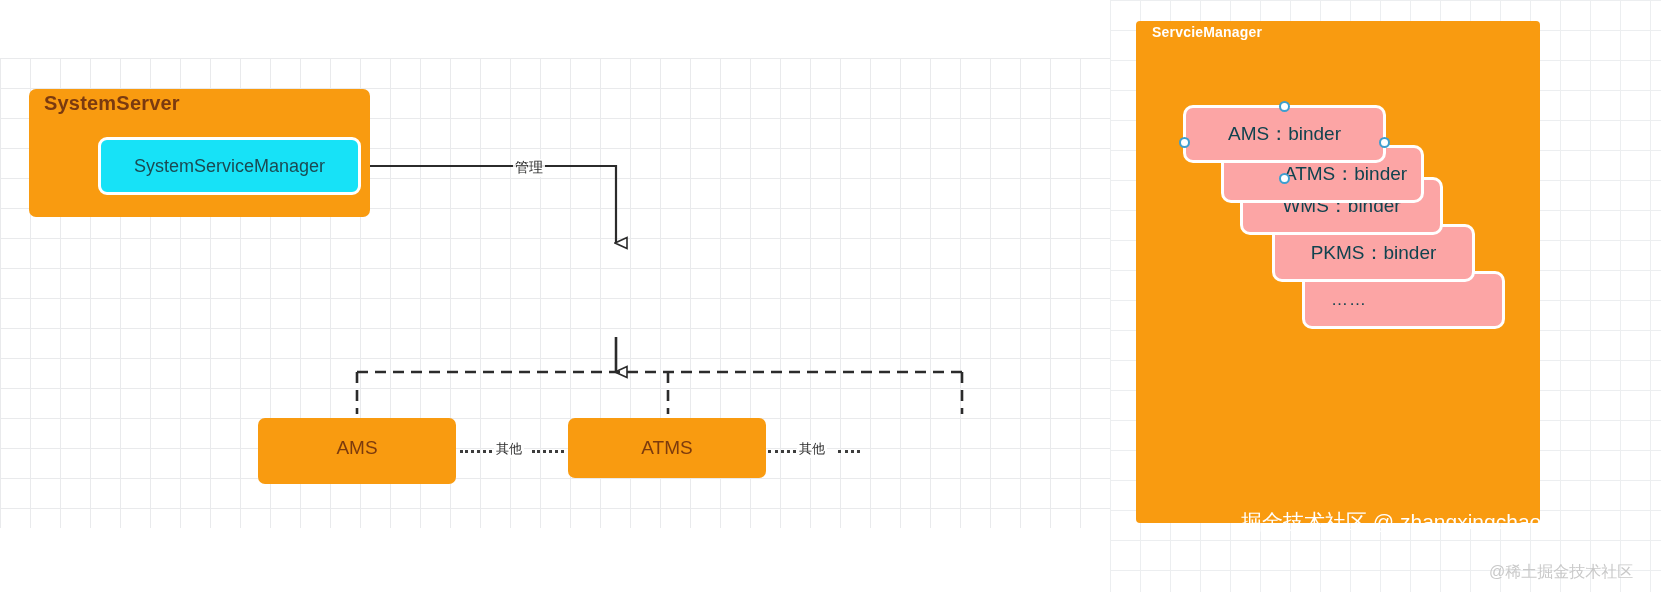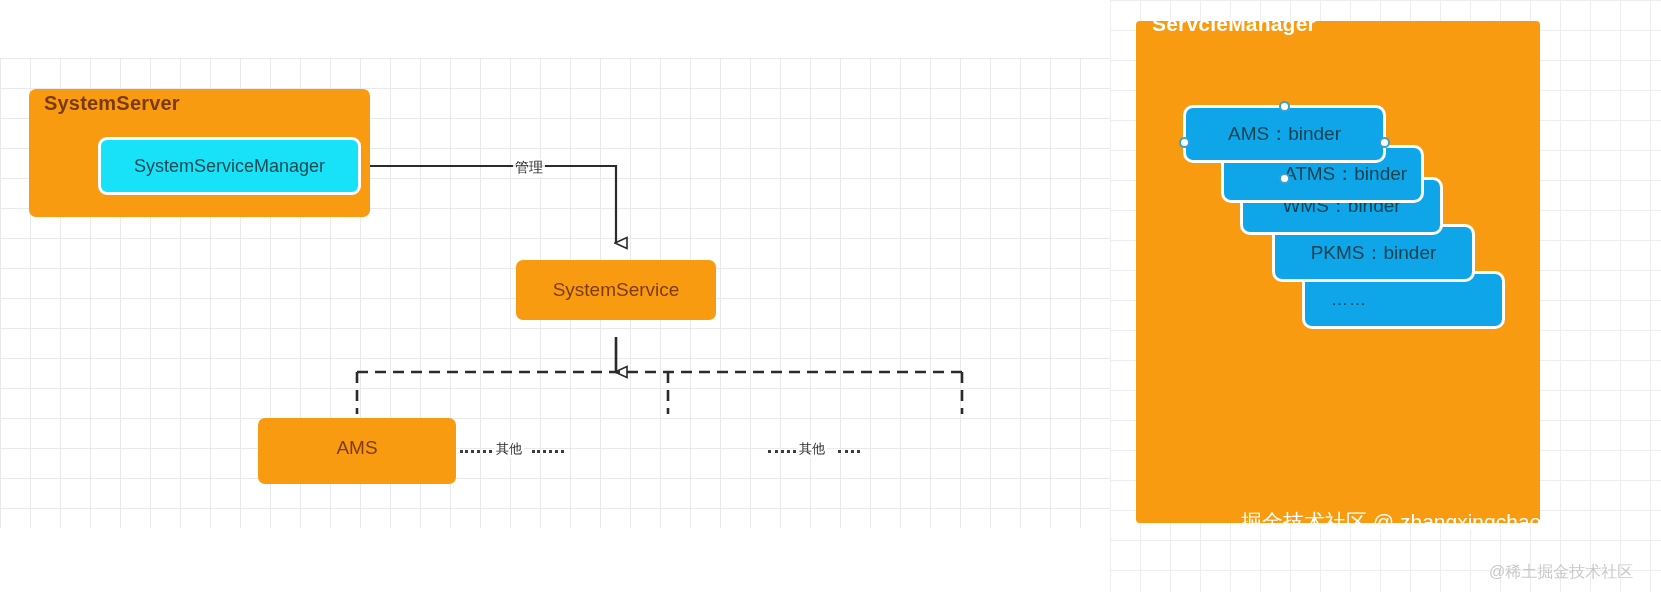--- a/index.html
+++ b/index.html
@@ -116,28 +116,28 @@
   #dot-link-1b { left: 532px; width: 32px; }
   #dot-link-2a { left: 768px; width: 28px; }
   #dot-link-2b { left: 838px; width: 22px; }
 
   
   #service-manager-panel {
     left: 1136px; top: 21px; width: 404px; height: 502px;
     border-radius: 4px;
   }
   #service-manager-title {
-    left: 1152px; top: 12px;
+    left: 1152px; top: 24px;
     color: #ffffff;
-    font-size: 21px;
+    font-size: 14px;
   }
 
   .binder-card {
     position: absolute;
-    background: #0ea5e9;
+    background: #fca5a5;
     border: 3px solid #ffffff;
     border-radius: 10px;
     box-sizing: border-box;
     display: flex;
     align-items: center;
     justify-content: center;
   }
   .binder-card .binder-text {
     font-size: 19px;
     color: #10434f;
@@ -220,26 +220,26 @@
     <path d="M 962 372 L 962 414" fill="none" stroke="#2b2b2b" stroke-width="2.6" stroke-dasharray="11 7"></path>
   </svg>
 
   <div class="orange-box" id="system-server"></div>
   <div class="panel-title" id="system-server-title">SystemServer</div>
 
   <div id="ssm-box">
     <span id="ssm-label">SystemServiceManager</span>
   </div>
 
-  <div class="orange-box" id="system-service">
-    <span class="box-label" id="system-service-label">SystemService</span>
-  </div>
 
   <div class="orange-box" id="ams-box">
     <span class="box-label bottom-label">AMS</span>
+  </div>
+  <div class="orange-box" id="atms-box">
+    <span class="box-label bottom-label">ATMS</span>
   </div>
 
   <div class="dotted-link" id="dot-link-1a"></div>
   <div class="dotted-link" id="dot-link-1b"></div>
   <div class="dotted-link" id="dot-link-2a"></div>
   <div class="dotted-link" id="dot-link-2b"></div>
 
   <div class="edge-label" id="label-manage">管理</div>
   <div class="edge-label" id="label-other-1">其他</div>
   <div class="edge-label" id="label-other-2">其他</div>

